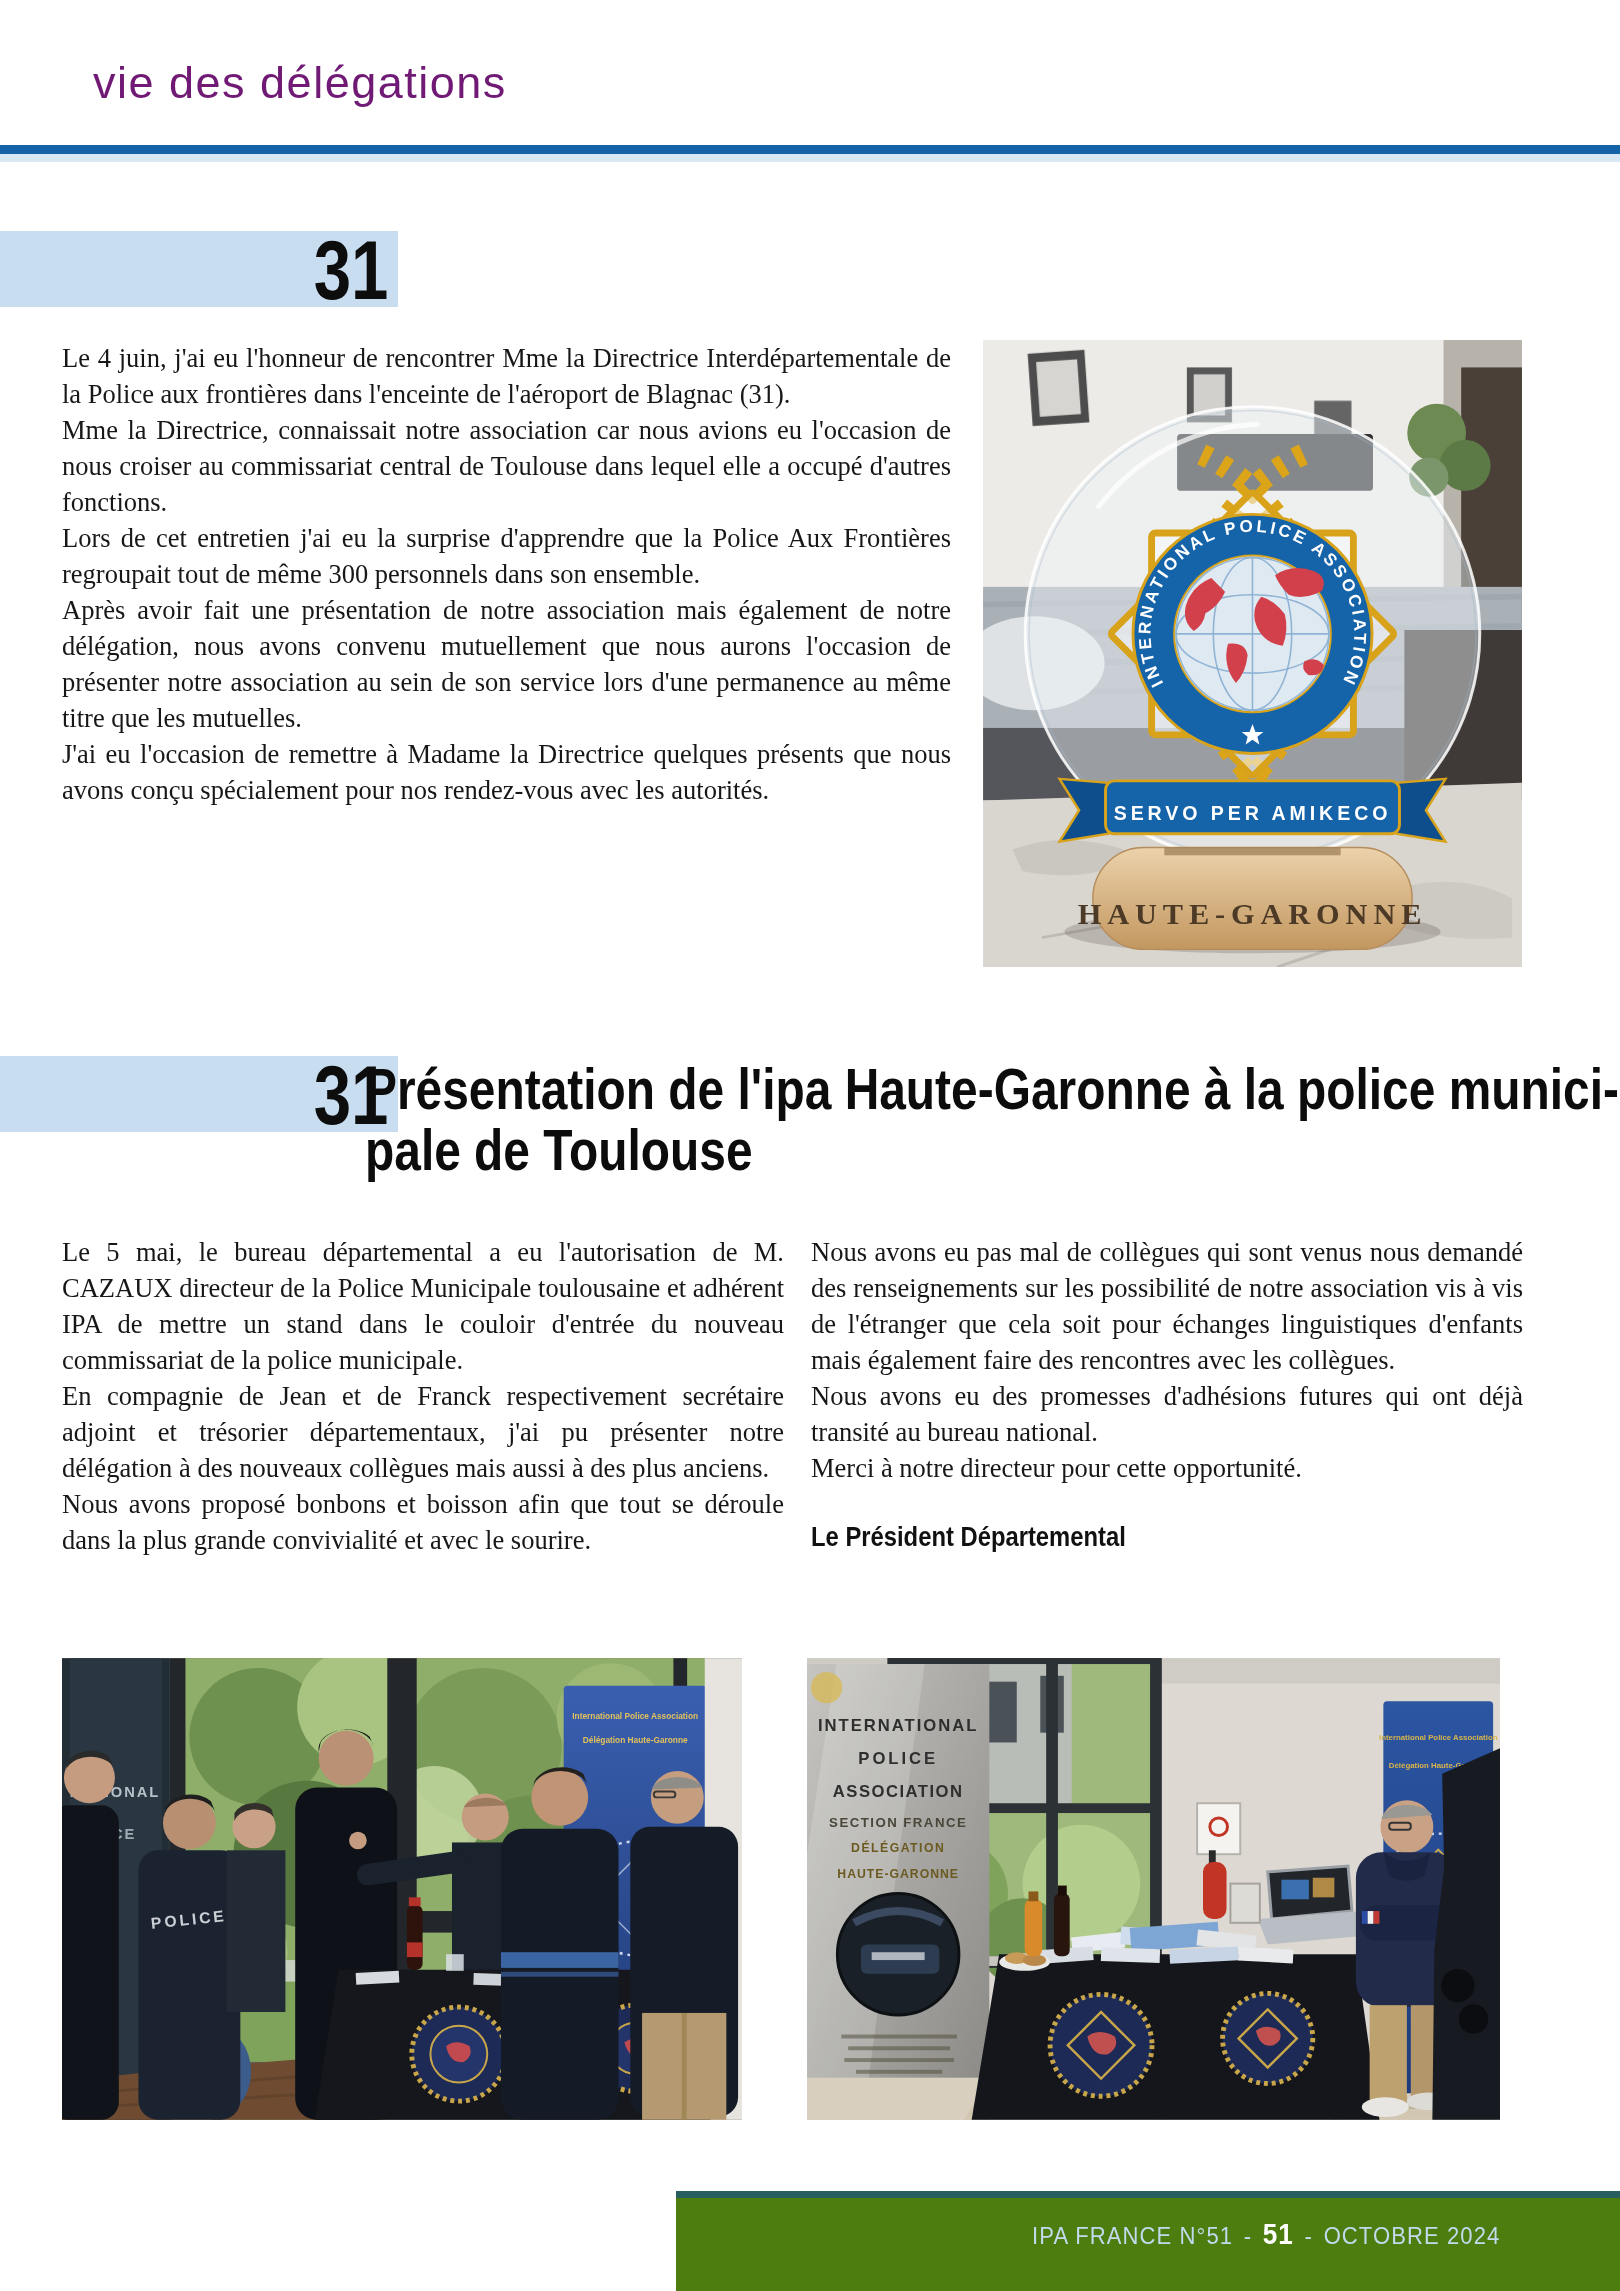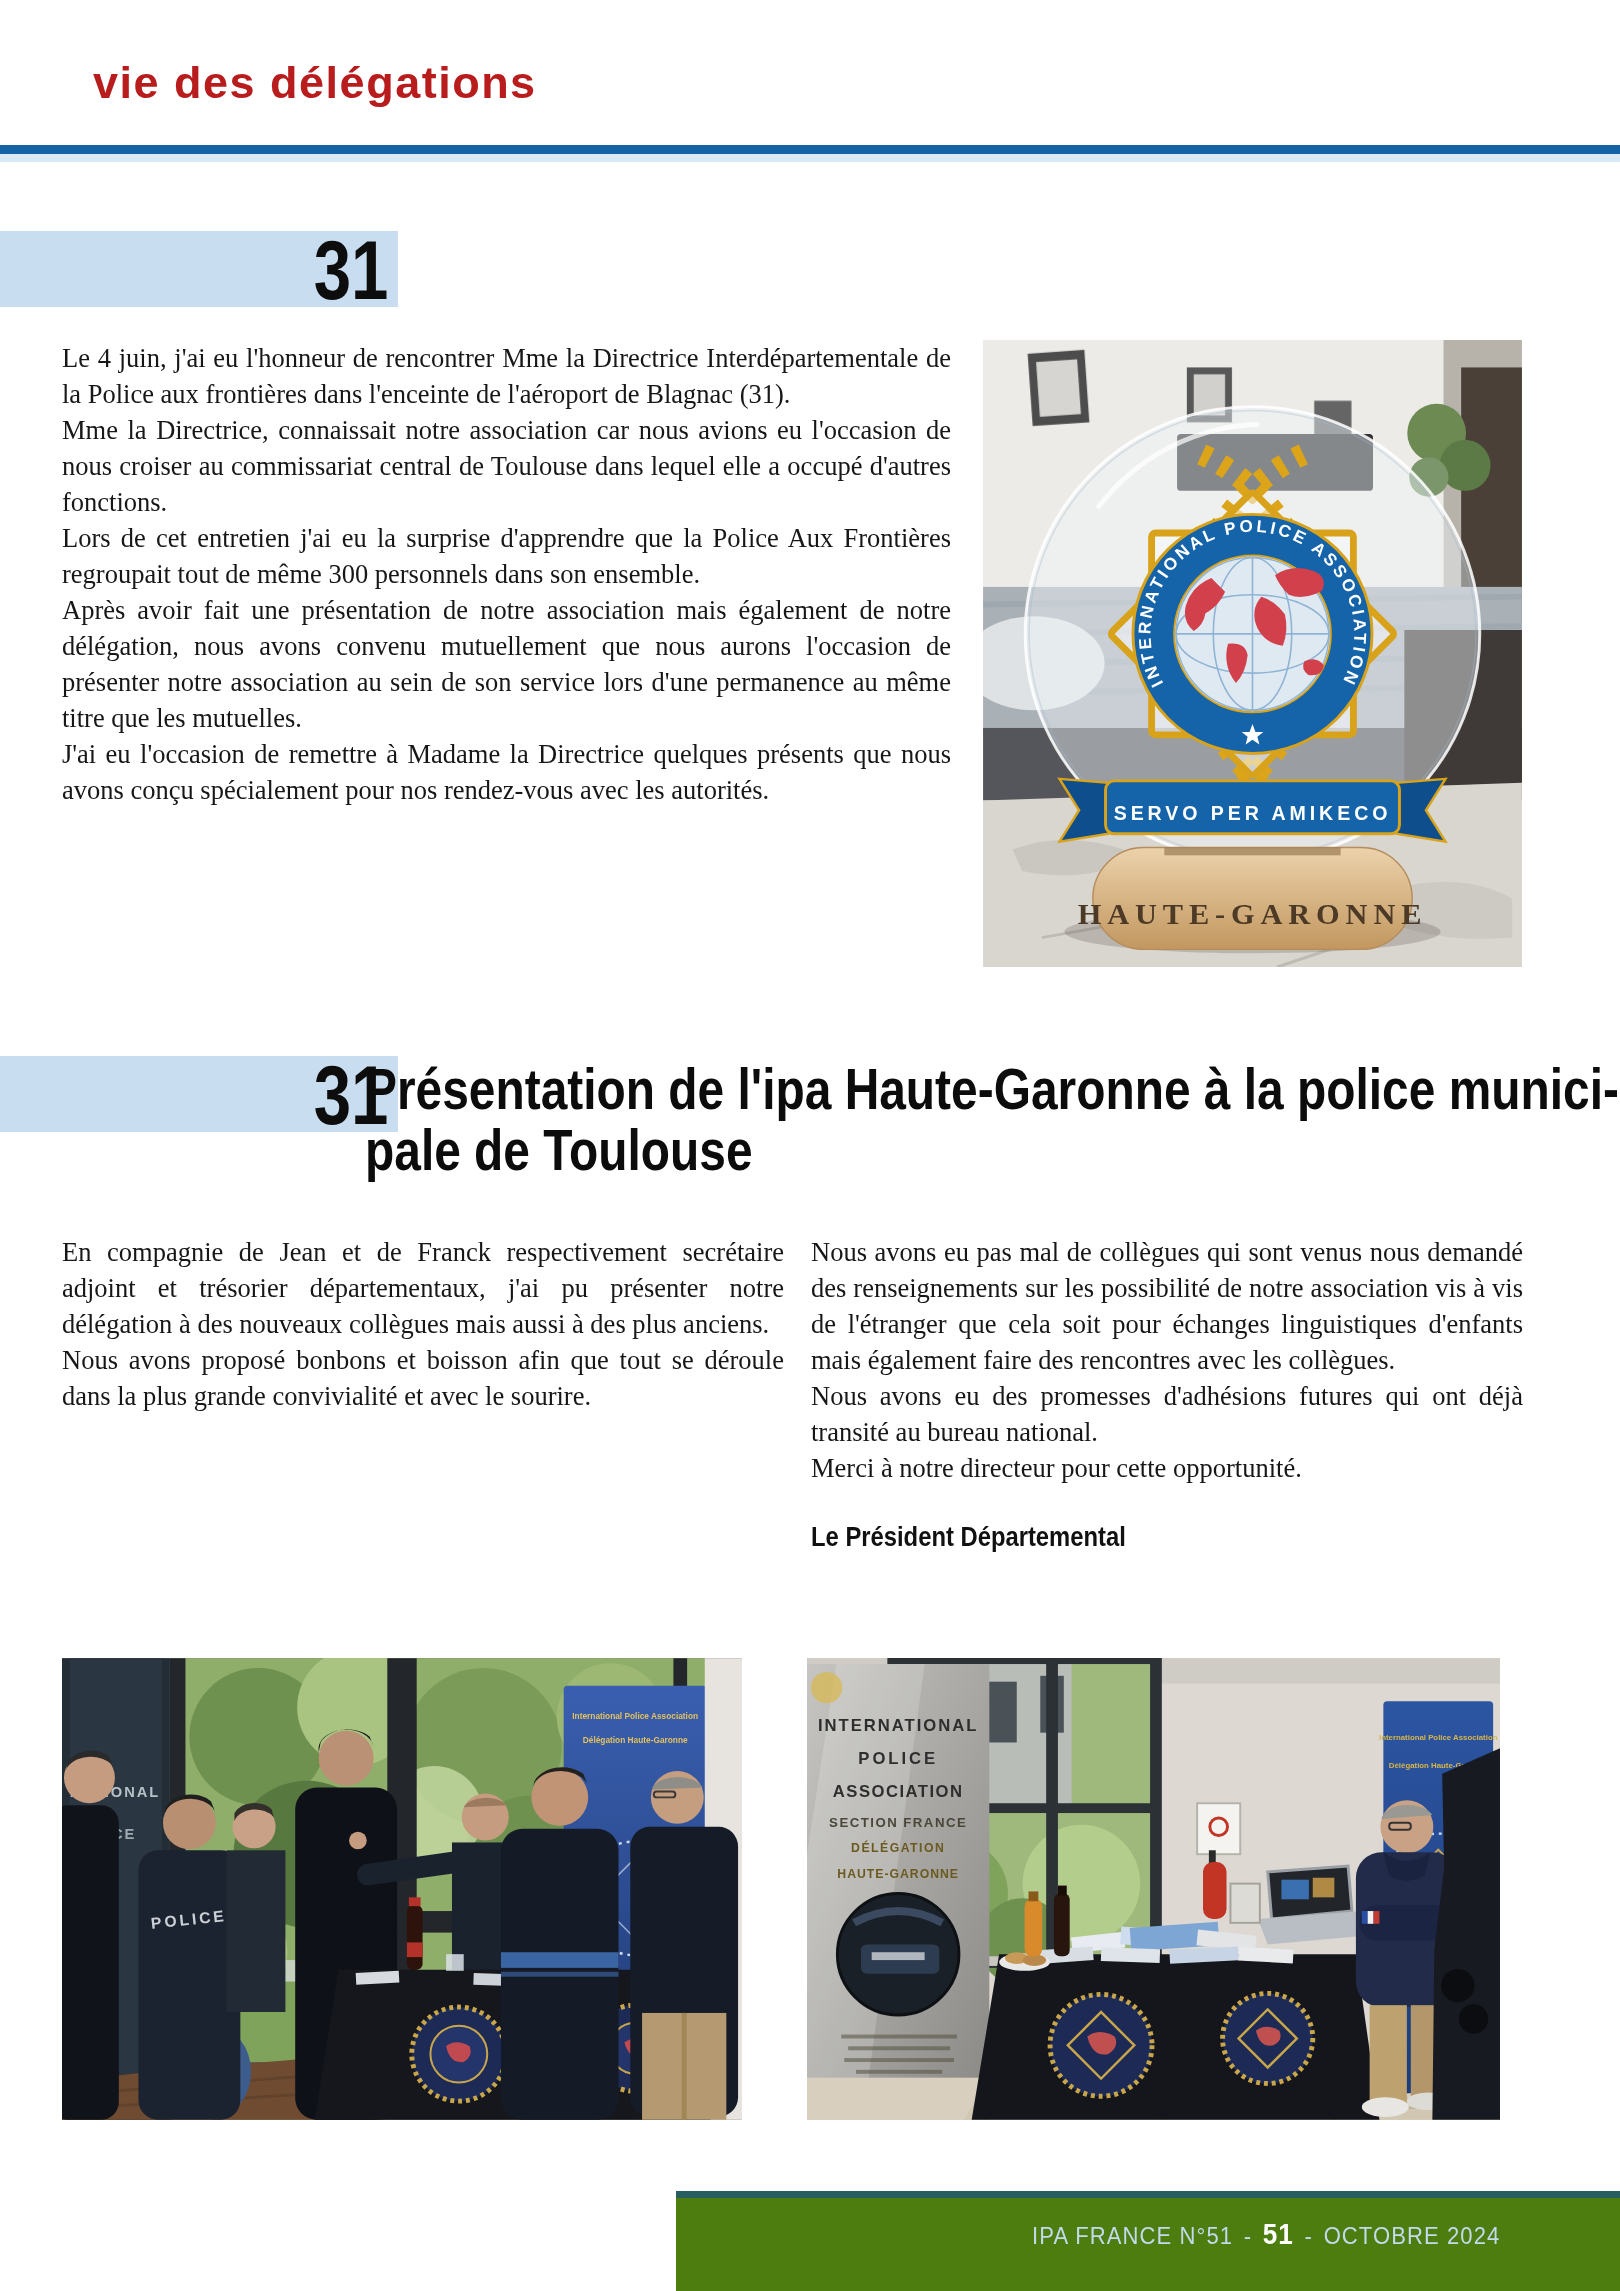--- a/index.html
+++ b/index.html
@@ -1,21 +1,21 @@
 <!DOCTYPE html>
 <html><head>
 <meta charset="utf-8">
 <style>
   html,body{margin:0;padding:0;background:#ffffff;}
   .page{position:relative;width:1620px;height:2292px;background:#ffffff;overflow:hidden;
         font-family:"Liberation Serif",serif;color:#1b1b1b;}
 
   
   .kicker{position:absolute;left:93px;top:57px;font-family:"Liberation Sans",sans-serif;
-          font-size:45px;letter-spacing:1.5px;color:#b91c1c;font-weight:700;}
+          font-size:45px;letter-spacing:1.5px;color:#701a75;font-weight:400;}
   .rule-dark{position:absolute;left:0;top:145px;width:1620px;height:8.8px;background:#1463a7;}
   .rule-light{position:absolute;left:0;top:154px;width:1620px;height:7.8px;background:#d9e8f5;}
 
   
   .band{position:absolute;left:0;width:398px;height:76px;background:#c8ddf0;}
   .band .num{position:absolute;right:9.8px;top:0;height:76px;line-height:78px;
              font-family:"Liberation Sans",sans-serif;font-weight:700;font-size:84px;color:#0d0d0d;
              transform:scaleX(.8);transform-origin:100% 50%;}
   .band1{top:231px;} .band2{top:1056px;}
   .title{position:absolute;left:365px;font-family:"Liberation Sans",sans-serif;font-weight:700;
@@ -175,20 +175,21 @@
 
   <div class="band band2">
     <span class="num">31</span>
   </div>
   <div class="title title2">
     <span class="cond">Présentation de l'ipa Haute-Garonne à la police munici-</span>
     <span class="cond">pale de Toulouse</span>
   </div>
 
   <div id="s2-left" class="bodytext">
+    <p>Le 5 mai, le bureau départemental a eu l'autorisation de M. CAZAUX directeur de la Police Municipale toulousaine et adhérent IPA de mettre un stand dans le couloir d'entrée du nouveau commissariat de la police municipale.</p>
     <p>En compagnie de Jean et de Franck respectivement secrétaire adjoint et trésorier départementaux, j'ai pu présenter notre délégation à des nouveaux collègues mais aussi à des plus anciens.</p>
     <p>Nous avons proposé bonbons et boisson afin que tout se déroule dans la plus grande convivialité et avec le sourire.</p>
   </div>
   <div id="s2-right" class="bodytext">
     <p>Nous avons eu pas mal de collègues qui sont venus nous demandé des renseignements sur les possibilité de notre association vis à vis de l'étranger que cela soit pour échanges linguistiques d'enfants mais également faire des rencontres avec les collègues.</p>
     <p>Nous avons eu des promesses d'adhésions futures qui ont déjà transité au bureau national.</p>
     <p>Merci à notre directeur pour cette opportunité.</p>
     <div class="signature">Le Président Départemental</div>
   </div>
 

